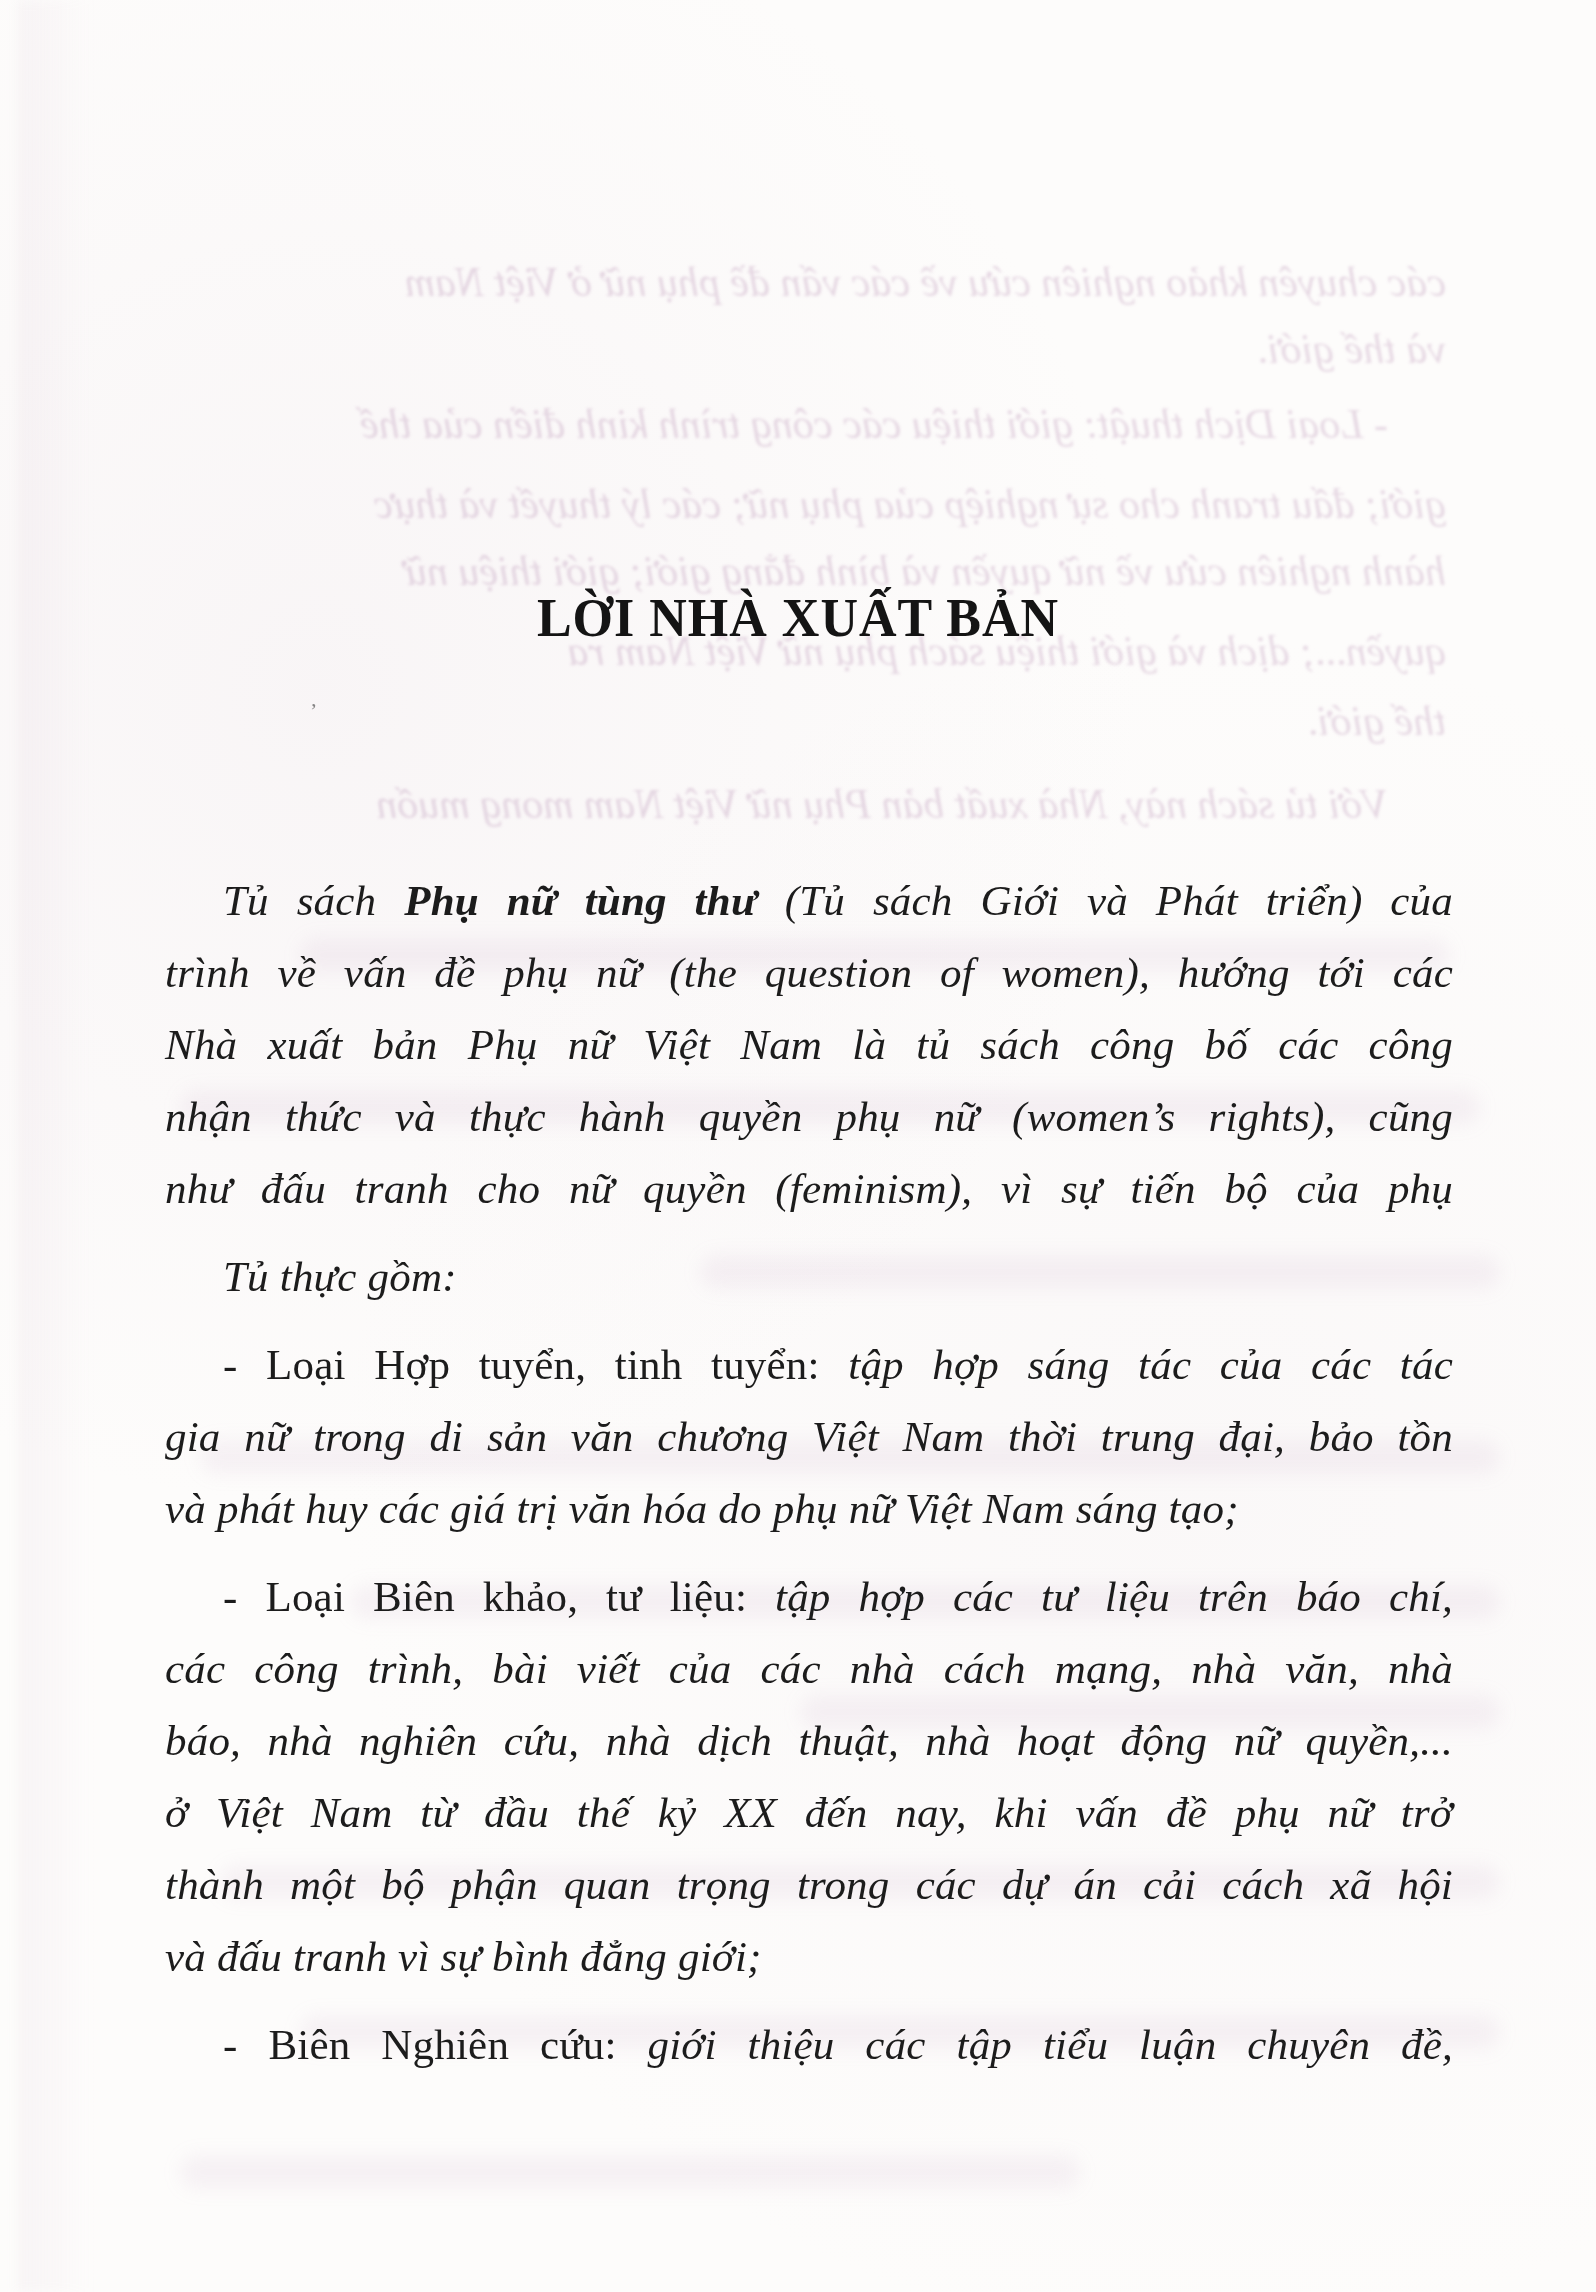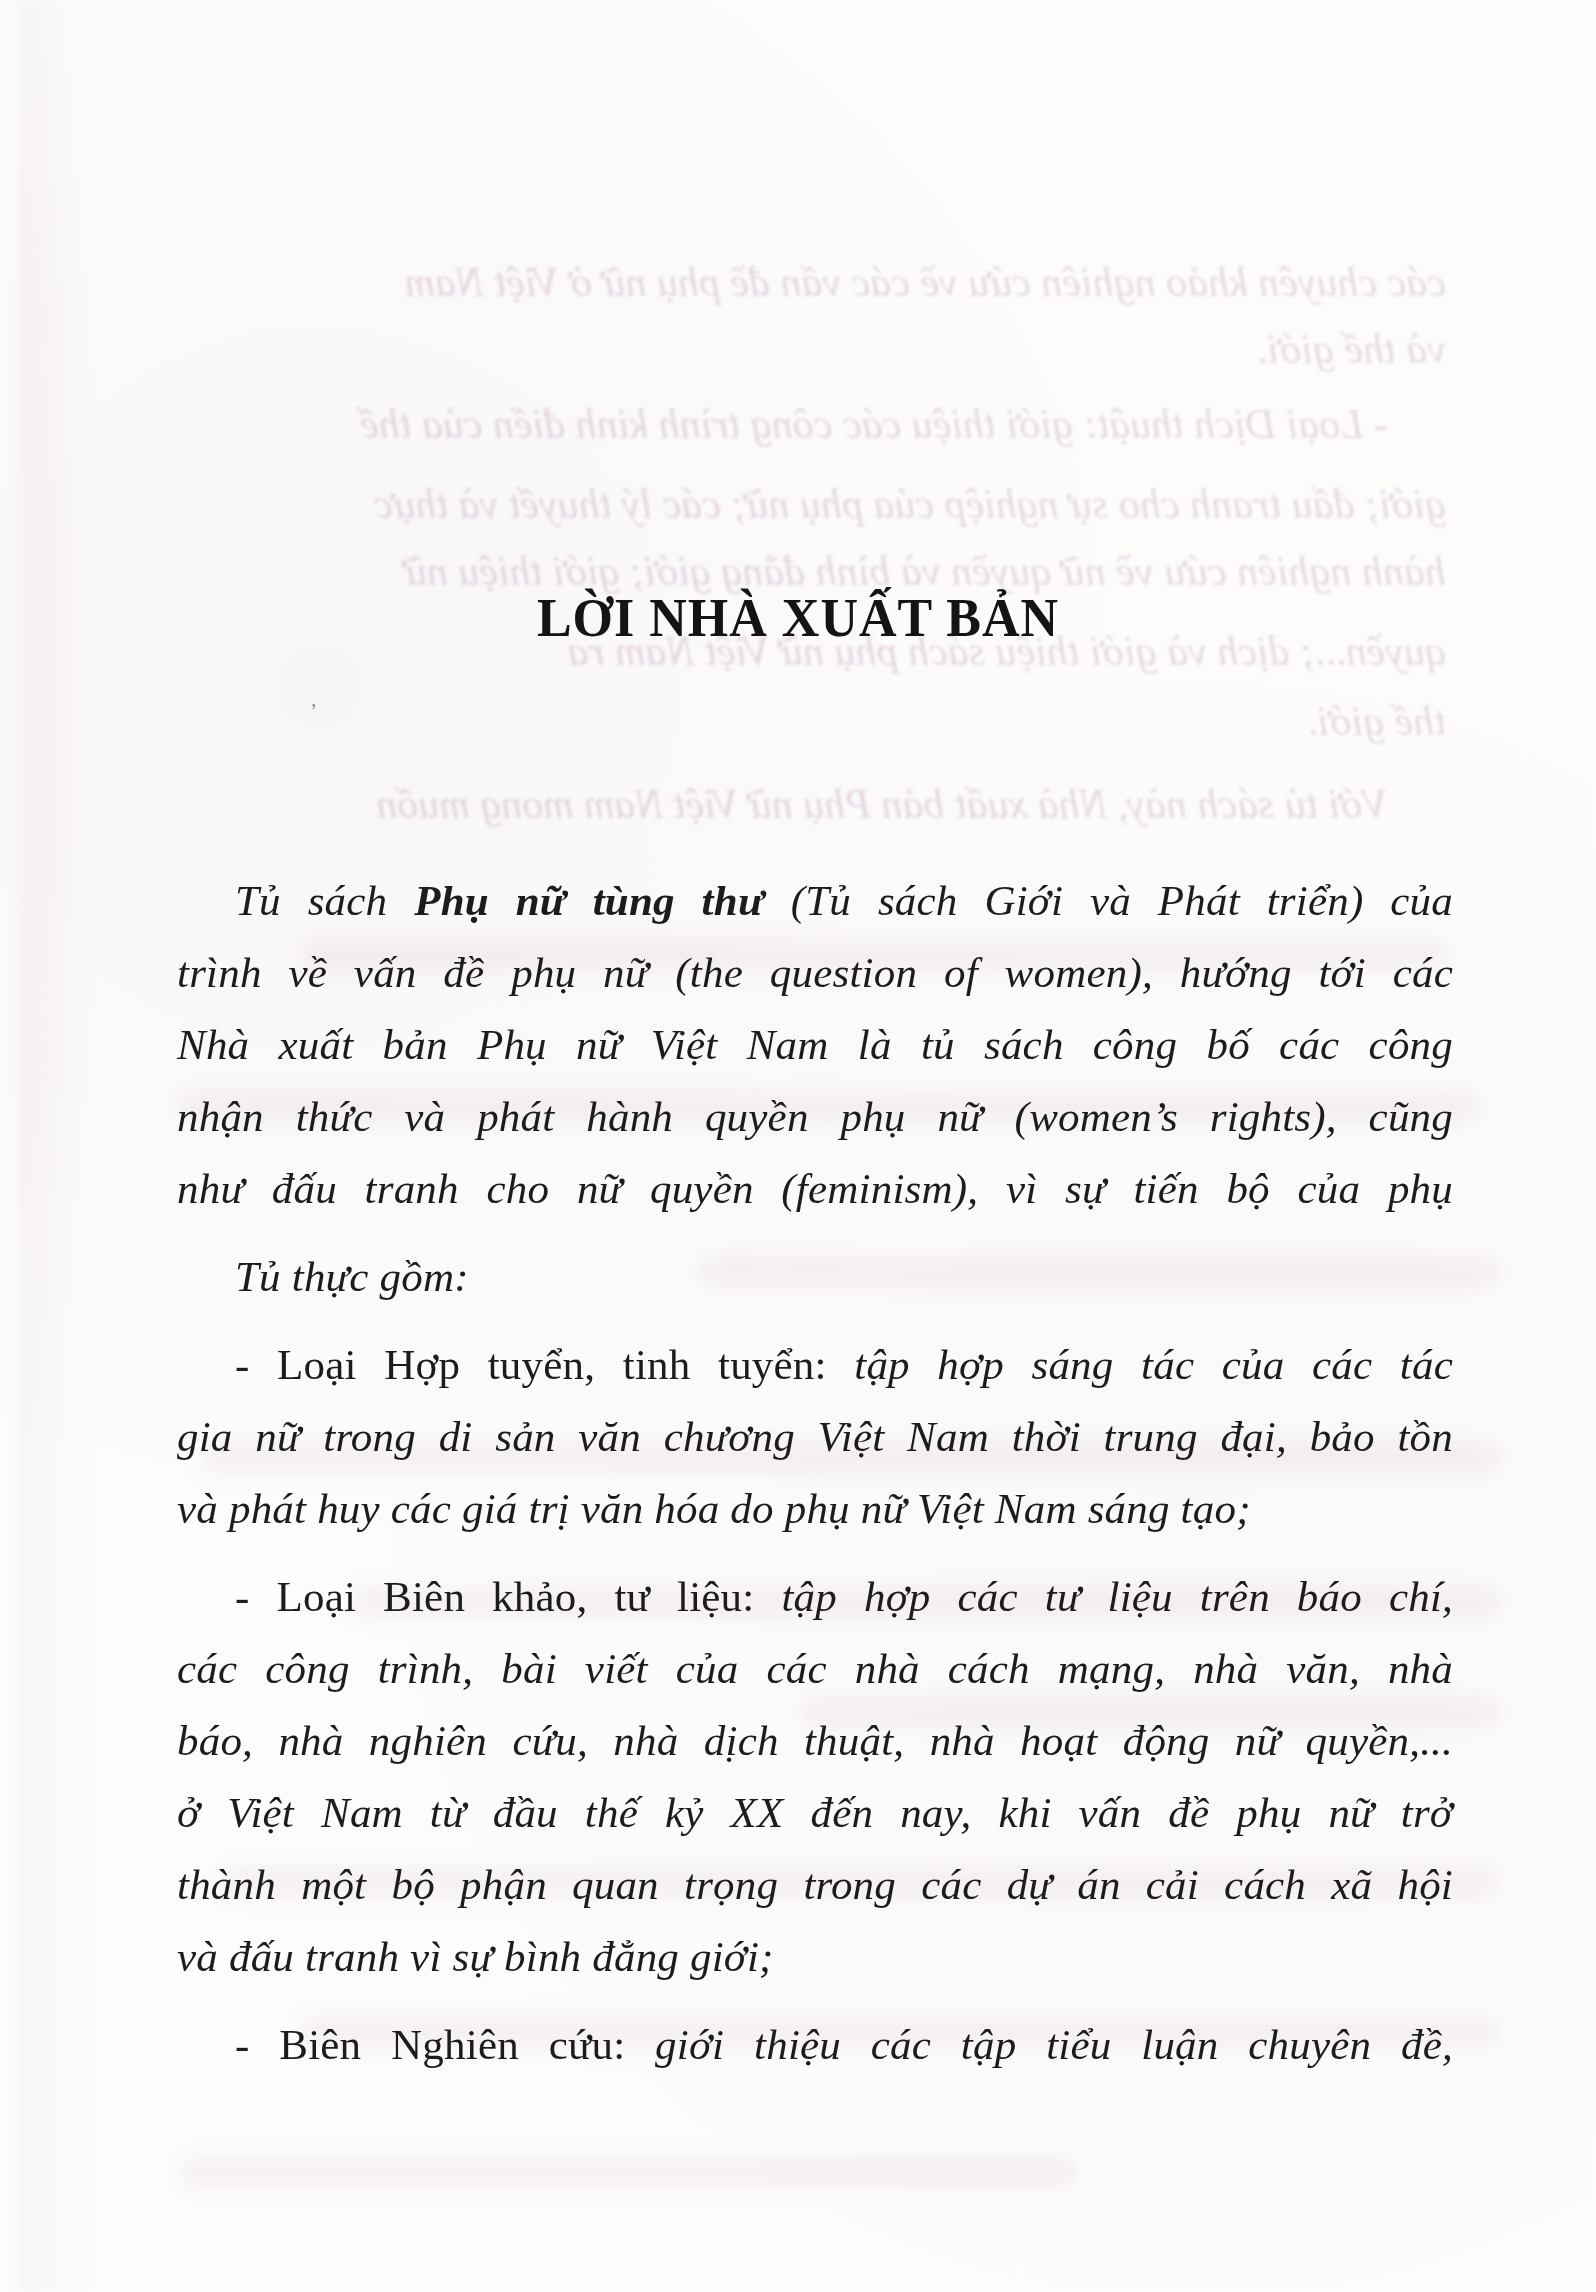--- a/index.html
+++ b/index.html
@@ -28,21 +28,21 @@
     text-align:center;
     font-size:52px;
     font-weight:bold;
     letter-spacing:1px;
     color:#141414;
     transform:scaleY(1.06);
   }
   .body-text{
     position:absolute;top:865px;left:165px;right:143px;
   }
-  .para{margin:0 0 16px 12px;}
+  .para{margin:0 0 16px 0;}
   .line{
     font-size:43px;
     line-height:72px;
     height:72px;
     font-style:italic;
     letter-spacing:0.2px;
   }
   .line.fill{text-align:justify;text-align-last:justify;}
   .line.indent{text-indent:58px;}
   .seg-i{font-style:italic;}
@@ -105,21 +105,21 @@
 
   <h1 class="title">LỜI NHÀ XUẤT BẢN</h1>
 
   <span class="stray-mark">’</span>
 
   <div class="body-text">
       <div class="para">
         <div class="line fill indent"><span class="seg-i">Tủ sách </span><span class="seg-bi">Phụ nữ tùng thư</span><span class="seg-i"> (Tủ sách Giới và Phát triển) của</span></div>
         <div class="line fill"><span class="seg-i">trình về vấn đề phụ nữ (the question of women), hướng tới các</span></div>
         <div class="line fill"><span class="seg-i">Nhà xuất bản Phụ nữ Việt Nam là tủ sách công bố các công</span></div>
-        <div class="line fill"><span class="seg-i">nhận thức và phát hành quyền phụ nữ (women’s rights), cũng</span></div>
+        <div class="line fill"><span class="seg-i">nhận thức và thực hành quyền phụ nữ (women’s rights), cũng</span></div>
         <div class="line fill"><span class="seg-i">như đấu tranh cho nữ quyền (feminism), vì sự tiến bộ của phụ</span></div>
       </div>
       <div class="para">
         <div class="line indent"><span class="seg-i">Tủ thực gồm:</span></div>
       </div>
       <div class="para">
         <div class="line fill indent"><span class="seg-r">- Loại Hợp tuyển, tinh tuyển: </span><span class="seg-i">tập hợp sáng tác của các tác</span></div>
         <div class="line fill"><span class="seg-i">gia nữ trong di sản văn chương Việt Nam thời trung đại, bảo tồn</span></div>
         <div class="line"><span class="seg-i">và phát huy các giá trị văn hóa do phụ nữ Việt Nam sáng tạo;</span></div>
       </div>

